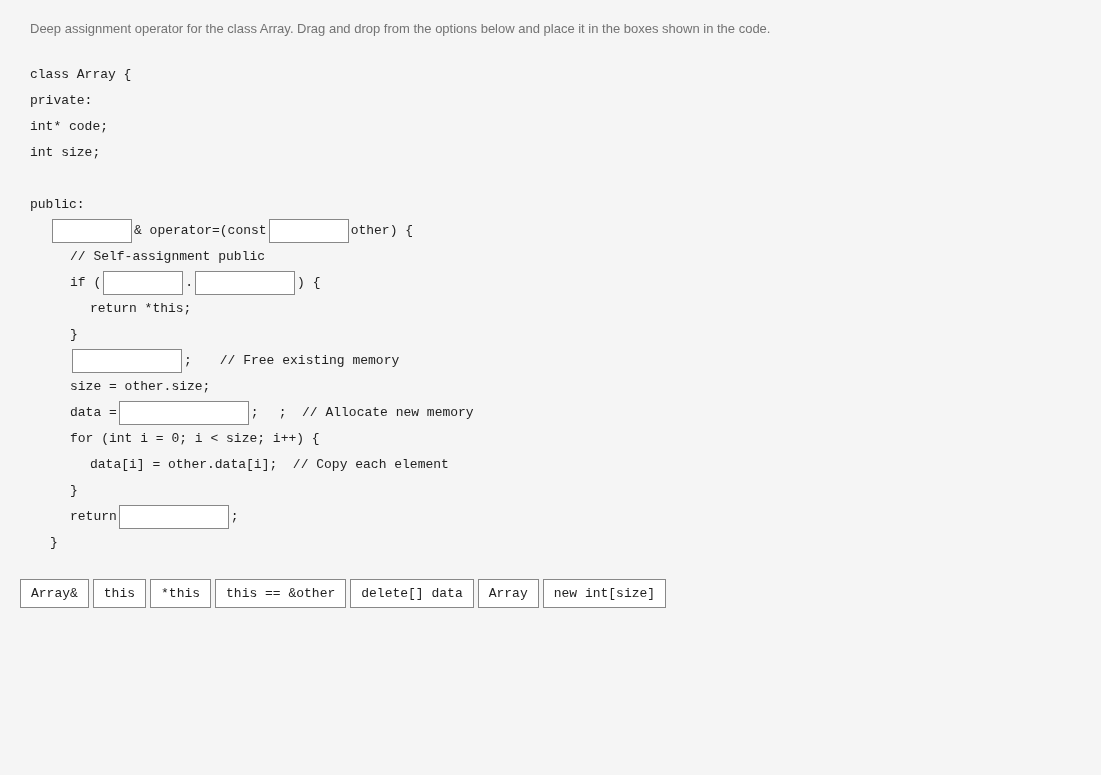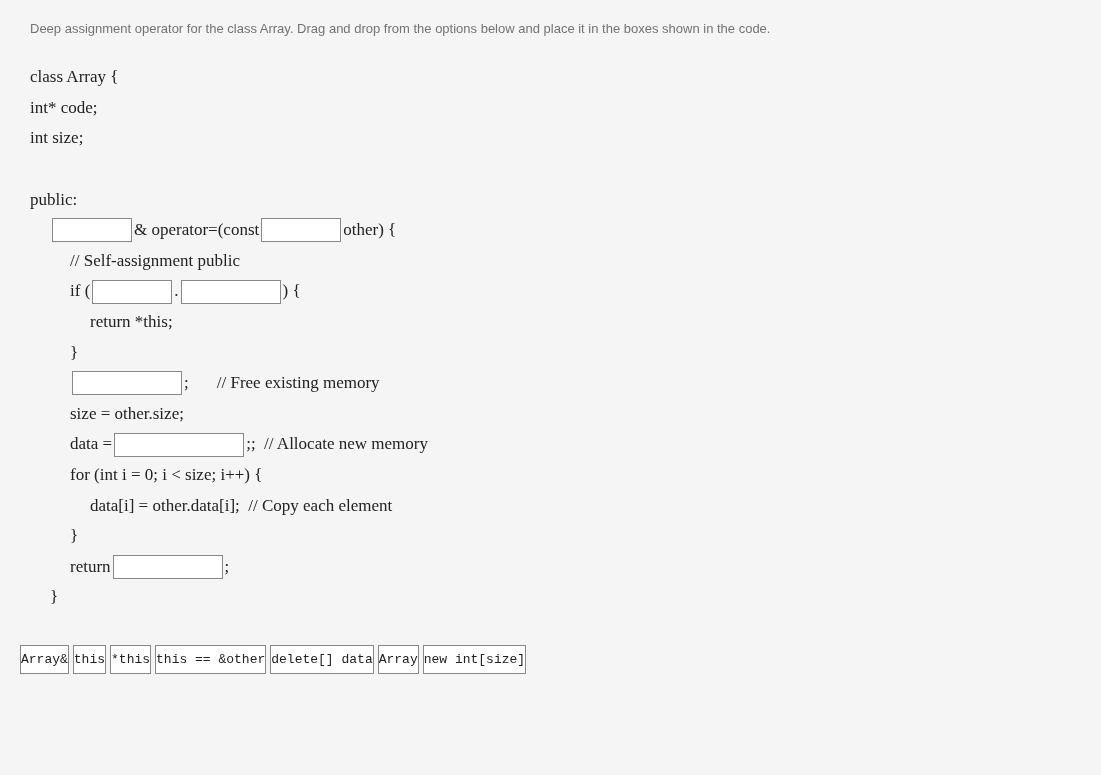--- a/index.html
+++ b/index.html
@@ -24,22 +24,22 @@
     }
 
     .instructions {
       font-size: 13px;
       color: #737373;
       margin-bottom: 24px;
       line-height: 1.4;
     }
 
     .code-block {
-      font-family: Liberation Serif, serif;
-      font-size: 17px;
+      font-family: Liberation Mono, monospace;
+      font-size: 13px;
       color: #222;
       line-height: 1.8;
     }
 
     .code-line {
       display: flex;
       align-items: center;
       gap: 0;
       white-space: pre;
       min-height: 26px;
@@ -83,40 +83,43 @@
       right: 20px;
       display: flex;
       align-items: center;
       gap: 4px;
     }
 
     .option-chip {
       display: inline-block;
       border: 1.5px solid #888;
       background: #fff;
-      padding: 6px 0;
+      padding: 6px 10px;
       font-family: 'Courier New', Courier, monospace;
       font-size: 13px;
       cursor: grab;
       white-space: nowrap;
     }
   </style>
 </head>
 <body>
 
 <div class="page-container">
 
   <div class="instructions">Deep assignment operator for the class Array.  Drag and drop from the options below and place it in the boxes shown in the code.</div>
 
   <div class="code-block">
 
     <div class="code-line">
       <span>class Array {</span>
     </div>
 
+    <div class="code-line">
+      <span>private:</span>
+    </div>
 
     <div class="code-line">
       <span>int* code;</span>
     </div>
 
     <div class="code-line">
       <span>int size;</span>
     </div>
 
     <div class="code-line">&nbsp;</div>
@@ -167,21 +170,21 @@
     <div class="code-line">
       <span class="indent2"></span>
       <span>size = other.size;</span>
     </div>
 
     <div class="code-line">
       <span class="indent2"></span>
       <span>data =</span>
       <div class="drop-box drop-box-lg" style="min-width:130px;"></div>
       <span>;</span>
-      <span style="">;  // Allocate new memory</span>
+      <span style="margin-left:20px;">;  // Allocate new memory</span>
     </div>
 
     <div class="code-line">
       <span class="indent2"></span>
       <span>for (int i = 0; i &lt; size; i++) {</span>
     </div>
 
     <div class="code-line">
       <span class="indent3"></span>
       <span>data[i] = other.data[i];  // Copy each element</span>

